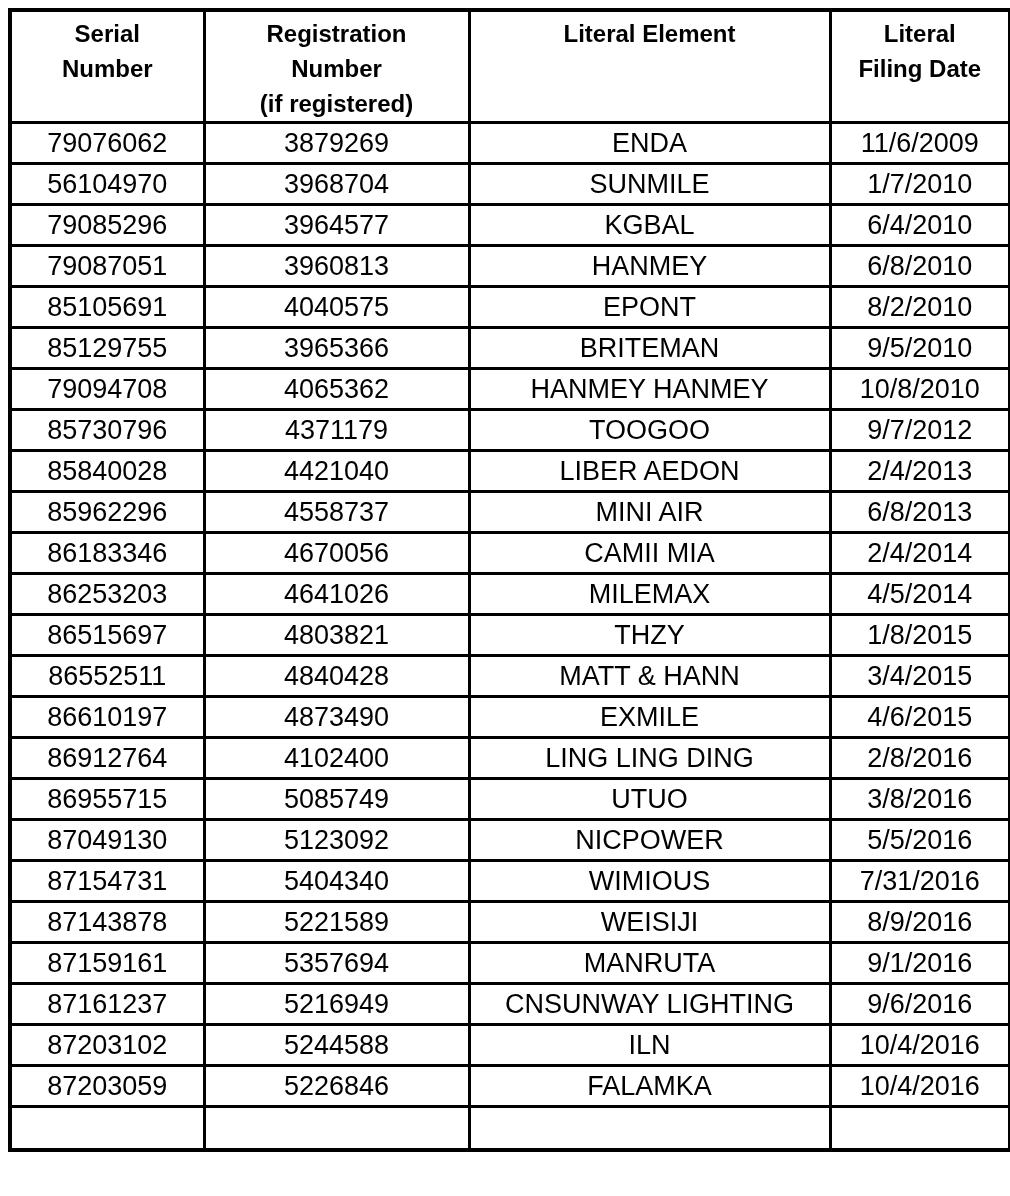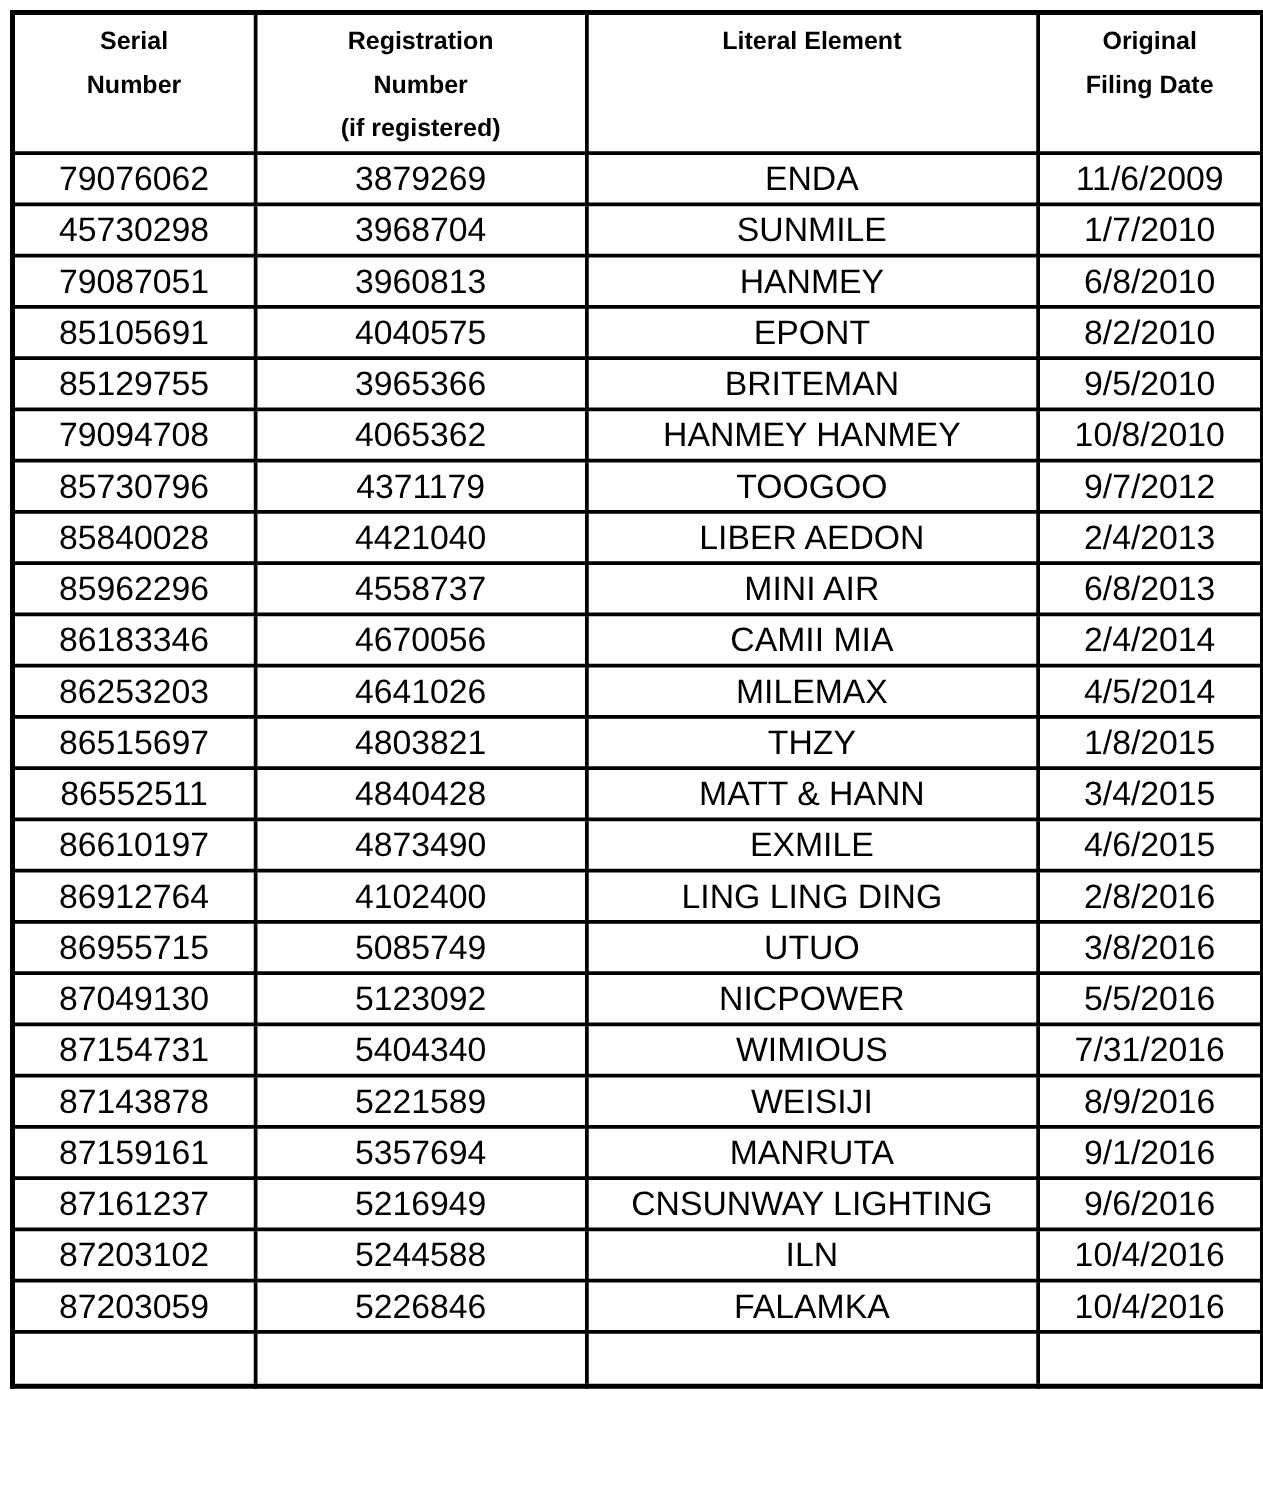--- a/index.html
+++ b/index.html
@@ -28,21 +28,21 @@
   table.tm-table, table.tm-table th, table.tm-table td {
     border: 3px solid #000000;
   }
   table.tm-table {
     border-width: 4px;
   }
   th {
     vertical-align: top;
     text-align: center;
     font-weight: bold;
-    font-size: 20px;
+    font-size: 24px;
     line-height: 35px;
     padding: 4px 0 0 0;
     height: 96px;
   }
   td {
     text-align: center;
     vertical-align: middle;
     font-weight: normal;
     font-size: 27px;
     line-height: 1;
@@ -75,37 +75,43 @@
         </th>
         <th>
           <span class="hdr-line">Registration</span>
           <span class="hdr-line">Number</span>
           <span class="hdr-line">(if registered)</span>
         </th>
         <th>
           <span class="hdr-line">Literal Element</span>
         </th>
         <th>
-          <span class="hdr-line">Original</span>
+          <span class="hdr-line">Literal</span>
           <span class="hdr-line">Filing Date</span>
         </th>
       </tr>
     </thead>
     <tbody>
         <tr>
           <td>79076062</td>
           <td>3879269</td>
           <td>ENDA</td>
           <td>11/6/2009</td>
         </tr>
         <tr>
-          <td>45730298</td>
+          <td>56104970</td>
           <td>3968704</td>
           <td>SUNMILE</td>
           <td>1/7/2010</td>
+        </tr>
+        <tr>
+          <td>79085296</td>
+          <td>3964577</td>
+          <td>KGBAL</td>
+          <td>6/4/2010</td>
         </tr>
         <tr>
           <td>79087051</td>
           <td>3960813</td>
           <td>HANMEY</td>
           <td>6/8/2010</td>
         </tr>
         <tr>
           <td>85105691</td>
           <td>4040575</td>

